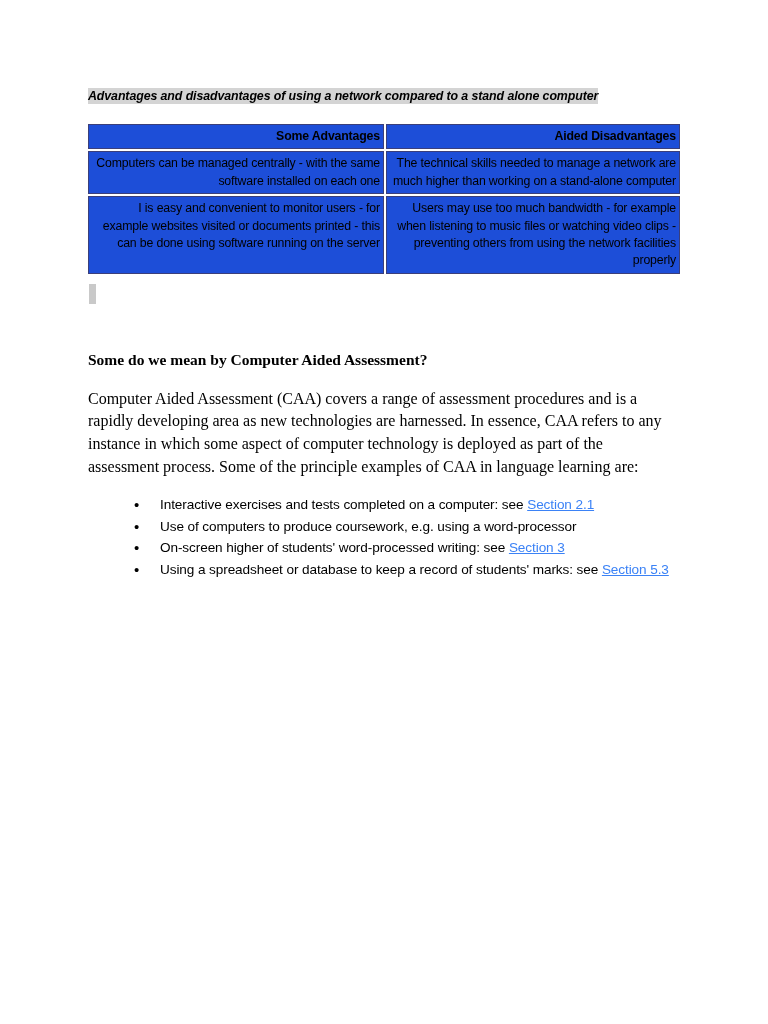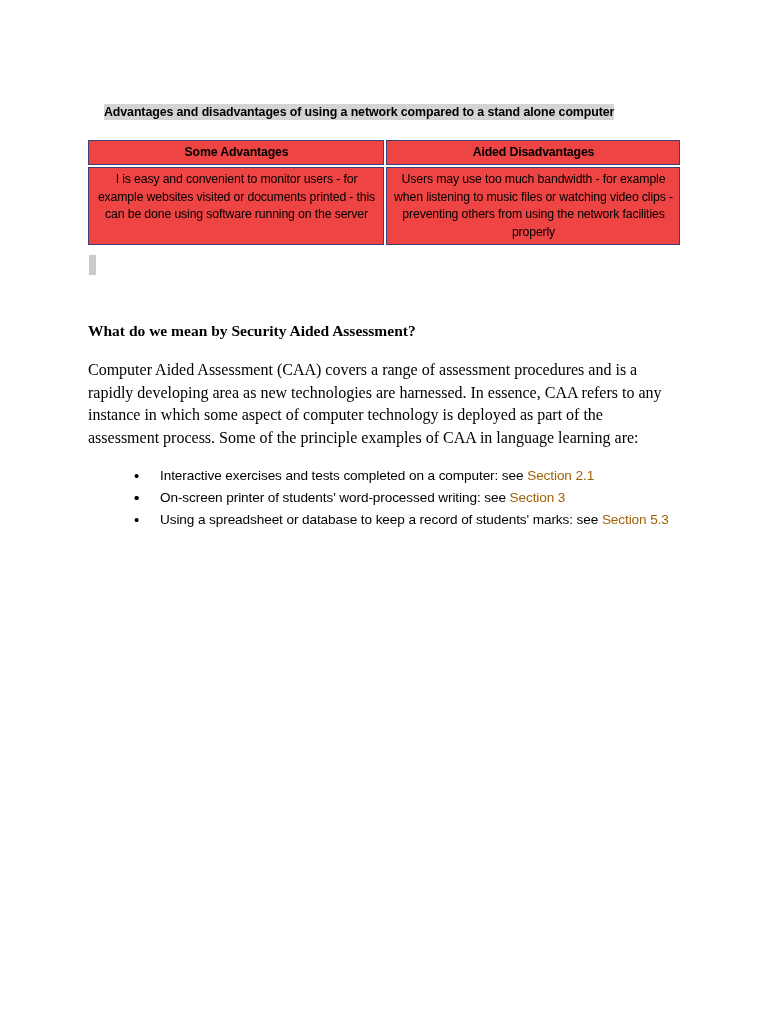--- a/index.html
+++ b/index.html
@@ -32,23 +32,24 @@
     top: 88px;
     width: 596px;
   }
 
   
   .doc-title {
     font-family: "Liberation Sans", "DejaVu Sans", sans-serif;
     font-weight: bold;
     font-size: 12.4px;
     line-height: 17px;
-    margin: 16px;
+    margin: 0;
     width: 564px;
     letter-spacing: -0.1px;
+    font-style: italic;
   }
   .doc-title .hl {
     background: #d4d4d4;
     box-decoration-break: clone;
     -webkit-box-decoration-break: clone;
     padding: 1px 0 1px 0;
   }
 
   
   .tbl-wrap {
@@ -62,22 +63,22 @@
     margin-left: -2px;
   }
   table.main-table td,
   table.main-table th {
     border: 1px solid #3b3f7a;
     vertical-align: top;
     padding: 3px 3px 3px 4px;
     font-family: "Liberation Sans", "DejaVu Sans", sans-serif;
     font-size: 12.3px;
     line-height: 17.4px;
-    text-align: center;
-    background: #ef4444;
+    text-align: right;
+    background: #1d4ed8;
     letter-spacing: -0.15px;
   }
   table.main-table th {
     font-weight: bold;
     padding-top: 3px;
     padding-bottom: 3px;
   }
   col.col-a { width: 296px; }
   col.col-b { width: 294px; }
 
@@ -129,21 +130,22 @@
     width: 540px;
   }
   ul.bullets li .bullet-dot {
     position: absolute;
     left: 0;
     top: 0;
     font-size: 15px;
     line-height: 21.6px;
   }
   .link-ul {
-    color: #a16207;
+    text-decoration: underline;
+    color: #3b82f6;
   }
 
   .spacer-1 { height: 46px; }
   .spacer-2 { height: 18px; }
   .spacer-3 { height: 16px; }
 </style>
 </head>
 <body>
 
 <div class="page">
@@ -158,48 +160,52 @@
           <col class="col-b">
         </colgroup>
         <thead>
           <tr>
             <th class="cell-a">Some Advantages</th>
             <th class="cell-b">Aided Disadvantages</th>
           </tr>
         </thead>
         <tbody>
           <tr>
+            <td class="cell-a">Computers can be managed centrally - with the same software installed on each one</td>
+            <td class="cell-b">The technical skills needed to manage a network are much higher than working on a stand-alone computer</td>
+          </tr>
+          <tr>
             <td class="cell-a">I is easy and convenient to monitor users - for example websites visited or documents printed - this can be done using software running on the server</td>
             <td class="cell-b">Users may use too much bandwidth - for example when listening to music files or watching video clips - preventing others from using the network facilities properly</td>
           </tr>
         </tbody>
       </table>
     </div>
 
     <div class="stray-mark"></div>
 
     <div class="spacer-1"></div>
 
-    <p class="sec-heading">What do we mean by Security Aided Assessment?</p>
+    <p class="sec-heading">Some do we mean by Computer Aided Assessment?</p>
 
     <div class="spacer-2"></div>
 
     <p class="body-par">Computer Aided Assessment (CAA) covers a range of assessment procedures and is a rapidly developing area as new technologies are harnessed. In essence, CAA refers to any instance in which some aspect of computer technology is deployed as part of the assessment process. Some of the principle examples of CAA in language learning are:</p>
 
     <div class="spacer-3"></div>
 
     <ul class="bullets">
       <li>
         <span class="bullet-dot">•</span><span>Interactive exercises and tests completed on a computer: see </span><span class="link-ul">Section 2.1</span>
       </li>
       <li>
-        <span class="bullet-dot">•</span><span class="link-ul"></span>
-      </li>
-      <li>
-        <span class="bullet-dot">•</span><span>On-screen printer of students' word-processed writing: see </span><span class="link-ul">Section 3</span>
+        <span class="bullet-dot">•</span><span>Use of computers to produce coursework, e.g. using a word-processor</span><span class="link-ul"></span>
+      </li>
+      <li>
+        <span class="bullet-dot">•</span><span>On-screen higher of students' word-processed writing: see </span><span class="link-ul">Section 3</span>
       </li>
       <li>
         <span class="bullet-dot">•</span><span>Using a spreadsheet or database to keep a record of students' marks: see </span><span class="link-ul">Section 5.3</span>
       </li>
     </ul>
 
   </div>
 </div>
 
 </body></html>

